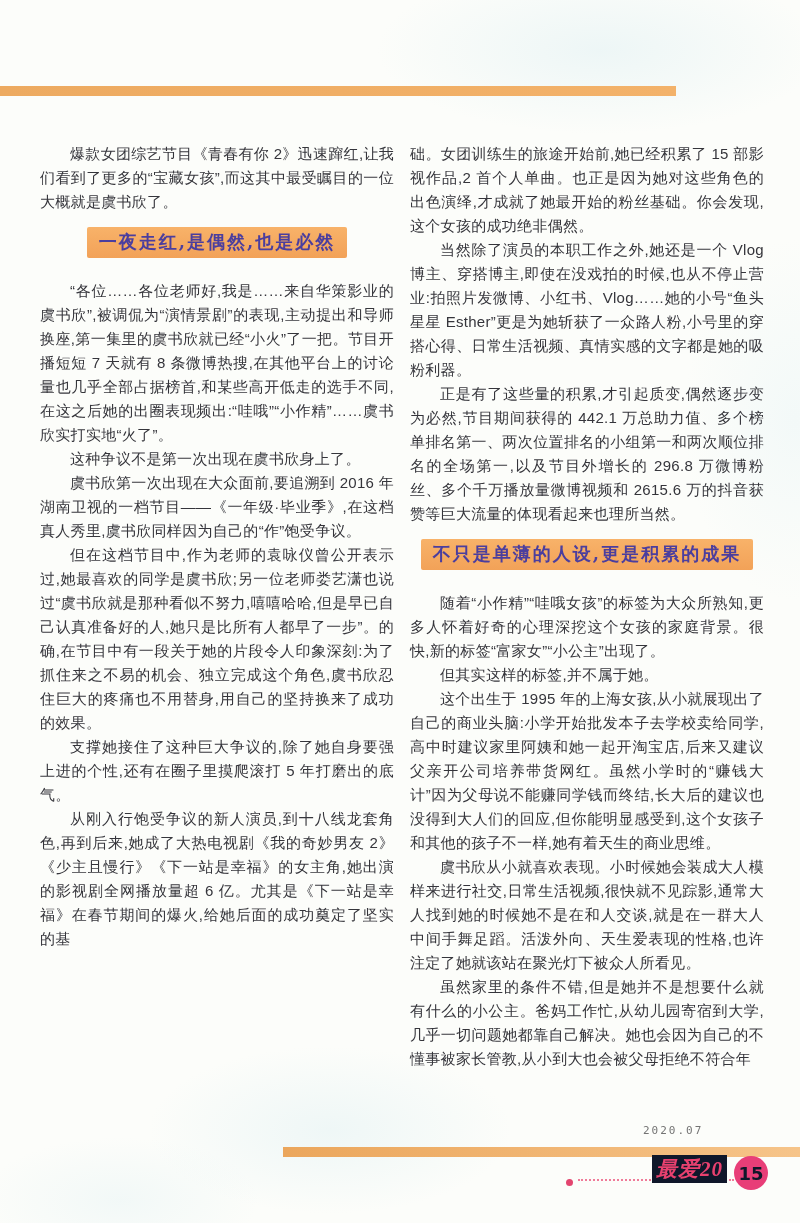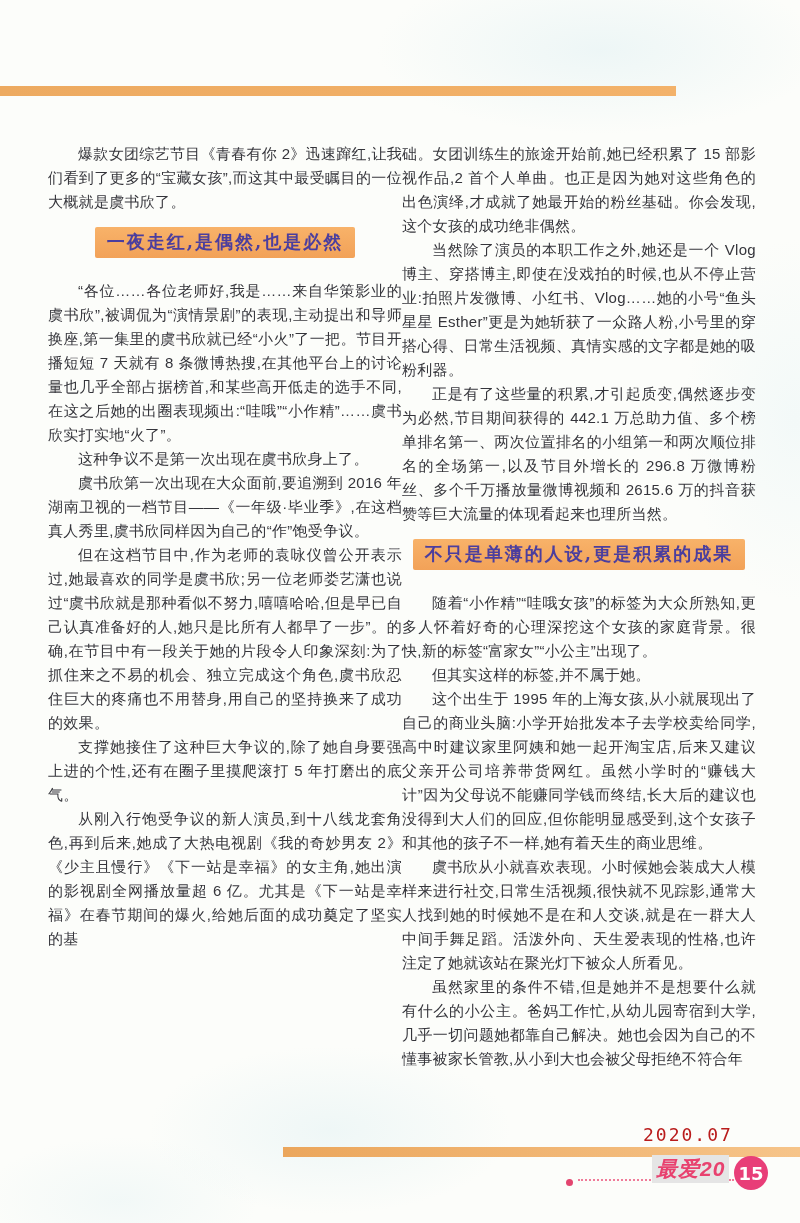--- a/index.html
+++ b/index.html
@@ -9,21 +9,21 @@
     background-color:#fcfdfa;
     background-image:
       radial-gradient(ellipse 320px 120px at 600px 50px, rgba(185,222,232,.22), transparent 70%),
       radial-gradient(ellipse 260px 120px at 330px 1130px, rgba(185,222,232,.20), transparent 70%),
       radial-gradient(ellipse 160px 260px at 795px 420px, rgba(195,228,238,.16), transparent 70%),
       radial-gradient(ellipse 200px 90px at 120px 1200px, rgba(185,222,232,.15), transparent 70%);
   }
   .rule{position:absolute;height:10px;}
   .rule-top{left:0;top:86px;width:676px;background:linear-gradient(90deg,#edaa60,#f3b26a);}
   .rule-bottom{left:283px;top:1147px;width:517px;background:linear-gradient(90deg,#eba65c,#f6c489);}
-  .columns{position:absolute;left:40px;top:142px;width:724px;display:flex;justify-content:center;}
+  .columns{position:absolute;left:40px;top:142px;width:724px;display:flex;gap:16px;}
   .col{width:354px;}
   .para{
     margin:0;text-indent:2em;text-align:justify;
     font-size:15px;line-height:24px;color:#35353b;
     letter-spacing:.3px;
   }
   .para.noindent{text-indent:0;}
   .heading{text-align:center;margin:13px 0 21px;}
   .heading-bar{
     display:inline-block;
@@ -37,32 +37,32 @@
   .footer-dot{
     position:absolute;left:566px;top:1179px;width:7px;height:7px;border-radius:50%;
     background:#e3456f;
   }
   .footer-line{
     position:absolute;left:578px;top:1179px;width:156px;height:0;
     border-top:2px dotted #ef7b99;
   }
   .footer-logo{
     position:absolute;left:652px;top:1155px;
-    font-family:Liberation Sans, sans-serif;font-style:italic;font-weight:bold;
+    font-family:Liberation Serif, serif;font-style:italic;font-weight:bold;
     font-size:21px;color:#e8416f;letter-spacing:1px;
-    background:#e5e5e5;padding:0 4px;
+    background:#0f172a;padding:0 4px;
   }
   .footer-date{
     position:absolute;left:643px;top:1124px;
     font-family:"DejaVu Sans Mono",monospace;
-    font-size:18px;color:#b91c1c;letter-spacing:2px;
+    font-size:11px;color:#737373;letter-spacing:2px;
   }
   .footer-page{
     position:absolute;left:734px;top:1156px;width:34px;height:34px;border-radius:50%;
-    background:#e83e78;color:#ffffff;font-weight:bold;font-size:18px;
+    background:#e83e78;color:#0f172a;font-weight:bold;font-size:18px;
     display:flex;align-items:center;justify-content:center;
     font-family:"DejaVu Sans",sans-serif;
   }
 </style>
 </head>
 <body>
 
 <div class="rule rule-top"></div>
 
 <div class="columns">

